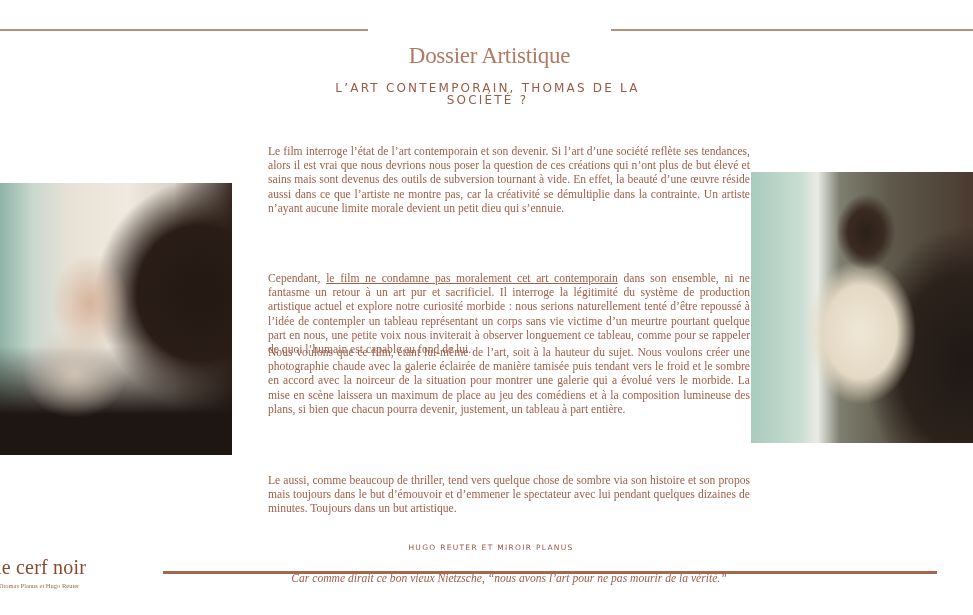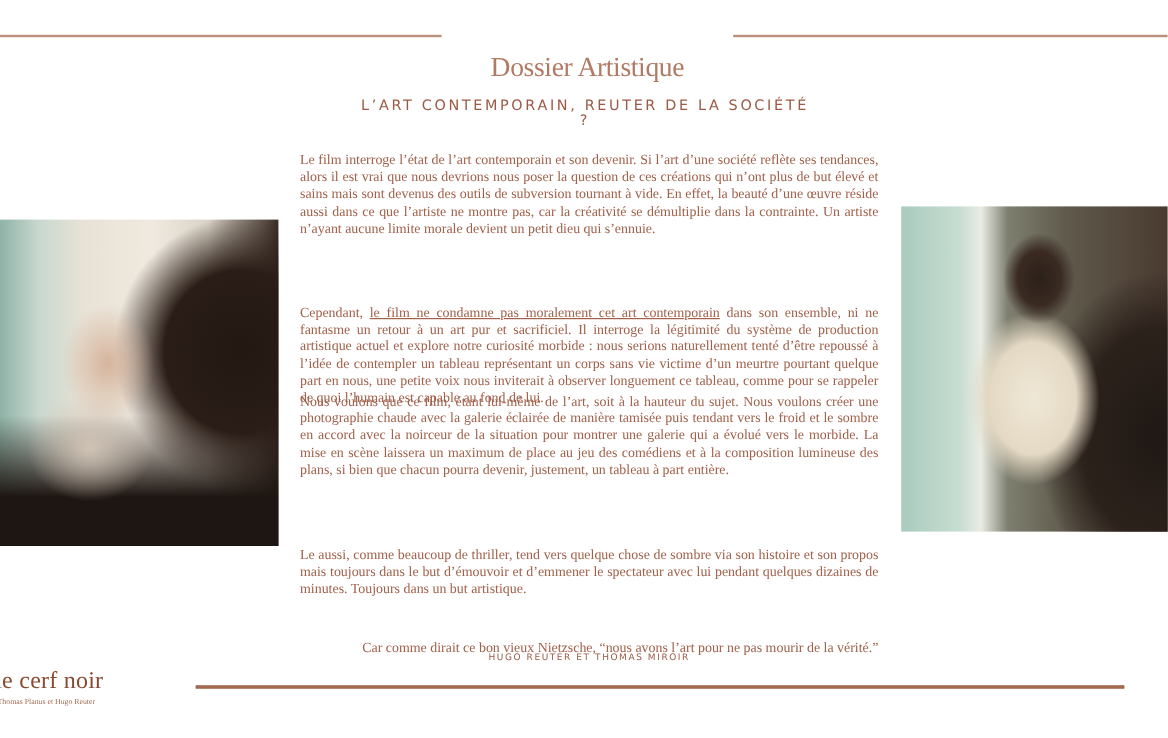--- a/index.html
+++ b/index.html
@@ -20,27 +20,27 @@
   }
   .section-title {
     position: absolute; left: 300px; width: 375px; top: 72px;
     text-align: center; font-family: "DejaVu Sans", sans-serif;
     font-size: 12px; letter-spacing: 2.2px; line-height: 12px;
     color: #9a5a45; font-weight: normal;
   }
   .body-text {
     position: absolute; left: 250px; width: 482px;
     font-family: "Liberation Serif", serif; font-size: 11.6px; line-height: 14.2px;
-    color: #a0604a; text-align: justify; margin: 0;
+    color: #a0604a; text-align: justify; margin: 18px;
   }
   .p1 { top: 127px; }
   .p2 { top: 254px; }
   .p3 { top: 328px; }
   .p4 { top: 456px; }
-  .p5 { top: 533px; text-align: right; }
+  .p5 { top: 554px; text-align: center; font-style: italic; }
   .underline { text-decoration: underline; }
   .signature {
     position: absolute; left: 250px; width: 482px; top: 543px;
     text-align: center; font-family: "DejaVu Sans", sans-serif;
     font-size: 7.5px; letter-spacing: 1.3px; color: #9a5a45;
   }
   .photo { position: absolute; overflow: hidden; }
   .photo-left {
     left: 0; top: 183px; width: 232px; height: 272px;
     background:
@@ -68,28 +68,28 @@
     font-family: "Liberation Serif", serif; font-size: 6.5px; color: #a06a52;
   }
 </style>
 </head>
 <body>
 
 <div class="rule top-left"></div>
 <div class="doc-title">Dossier Artistique</div>
 <div class="rule top-right"></div>
 
-<h2 class="section-title">L’ART CONTEMPORAIN, REUTER DE LA SOCIÉTÉ ?</h2>
+<h2 class="section-title">L’ART CONTEMPORAIN, THOMAS DE LA SOCIÉTÉ ?</h2>
 
 <div class="photo photo-left"></div>
 <div class="photo photo-right"></div>
 
 <p class="body-text p1">Le film interroge l’état de l’art contemporain et son devenir. Si l’art d’une société reflète ses tendances, alors il est vrai que nous devrions nous poser la question de ces créations qui n’ont plus de but élevé et sains mais sont devenus des outils de subversion tournant à vide. En effet, la beauté d’une œuvre réside aussi dans ce que l’artiste ne montre pas, car la créativité se démultiplie dans la contrainte. Un artiste n’ayant aucune limite morale devient un petit dieu qui s’ennuie.</p>
 <p class="body-text p2"><span>Cependant, </span><span class="underline">le film ne condamne pas moralement cet art contemporain</span><span> dans son ensemble, ni ne fantasme un retour à un art pur et sacrificiel. Il interroge la légitimité du système de production artistique actuel et explore notre curiosité morbide : nous serions naturellement tenté d’être repoussé à l’idée de contempler un tableau représentant un corps sans vie victime d’un meurtre pourtant quelque part en nous, une petite voix nous inviterait à observer longuement ce tableau, comme pour se rappeler de quoi l’humain est capable au fond de lui.</span></p>
 <p class="body-text p3">Nous voulons que ce film, étant lui-même de l’art, soit à la hauteur du sujet. Nous voulons créer une photographie chaude avec la galerie éclairée de manière tamisée puis tendant vers le froid et le sombre en accord avec la noirceur de la situation pour montrer une galerie qui a évolué vers le morbide. La mise en scène laissera un maximum de place au jeu des comédiens et à la composition lumineuse des plans, si bien que chacun pourra devenir, justement, un tableau à part entière.</p>
 <p class="body-text p4">Le aussi, comme beaucoup de thriller, tend vers quelque chose de sombre via son histoire et son propos mais toujours dans le but d’émouvoir et d’emmener le spectateur avec lui pendant quelques dizaines de minutes. Toujours dans un but artistique.</p>
 <p class="body-text p5">Car comme dirait ce bon vieux Nietzsche, “nous avons l’art pour ne pas mourir de la vérité.”</p>
 
-<div class="signature">HUGO REUTER ET THOMAS MIROIR</div>
+<div class="signature">HUGO REUTER ET MIROIR PLANUS</div>
 
 <div class="logo">le cerf noir</div>
 <div class="logo-sub">Thomas Planus et Hugo Reuter</div>
 <div class="rule bottom"></div>
 
 </body></html>

